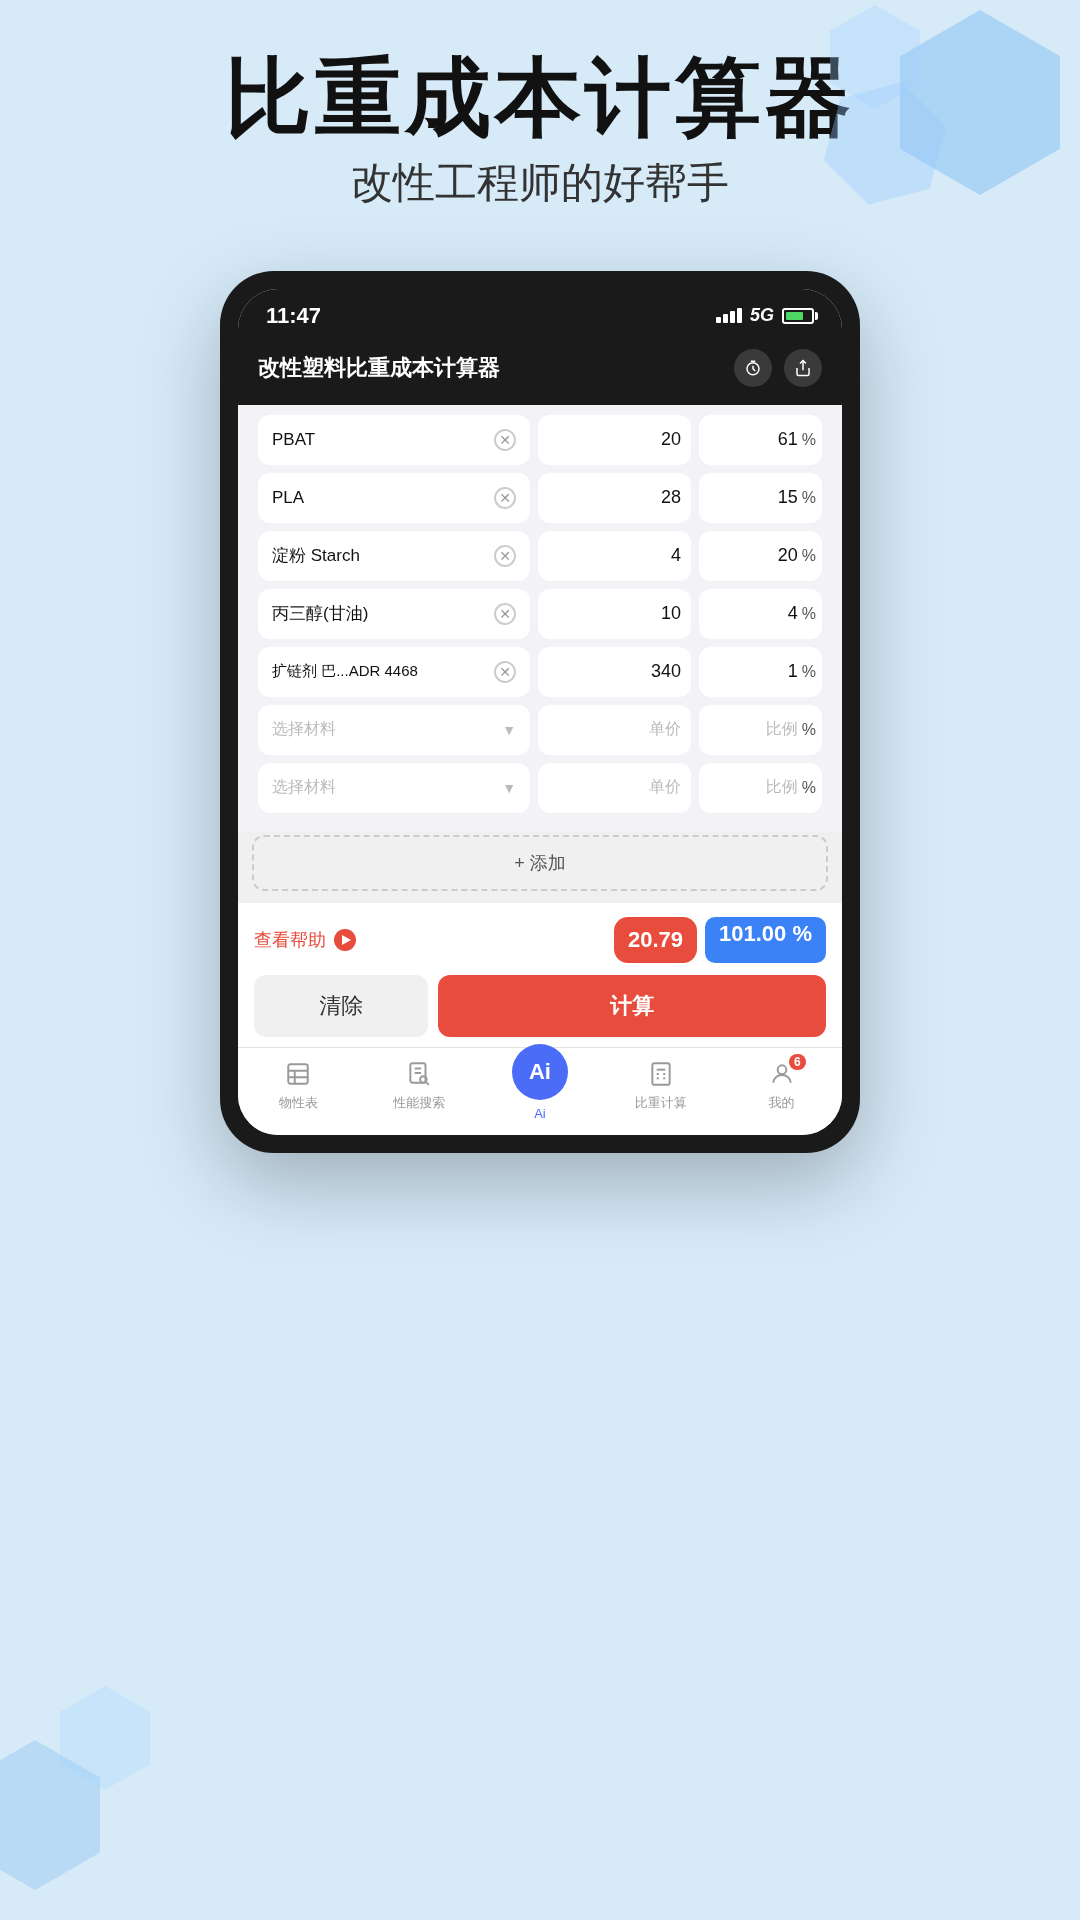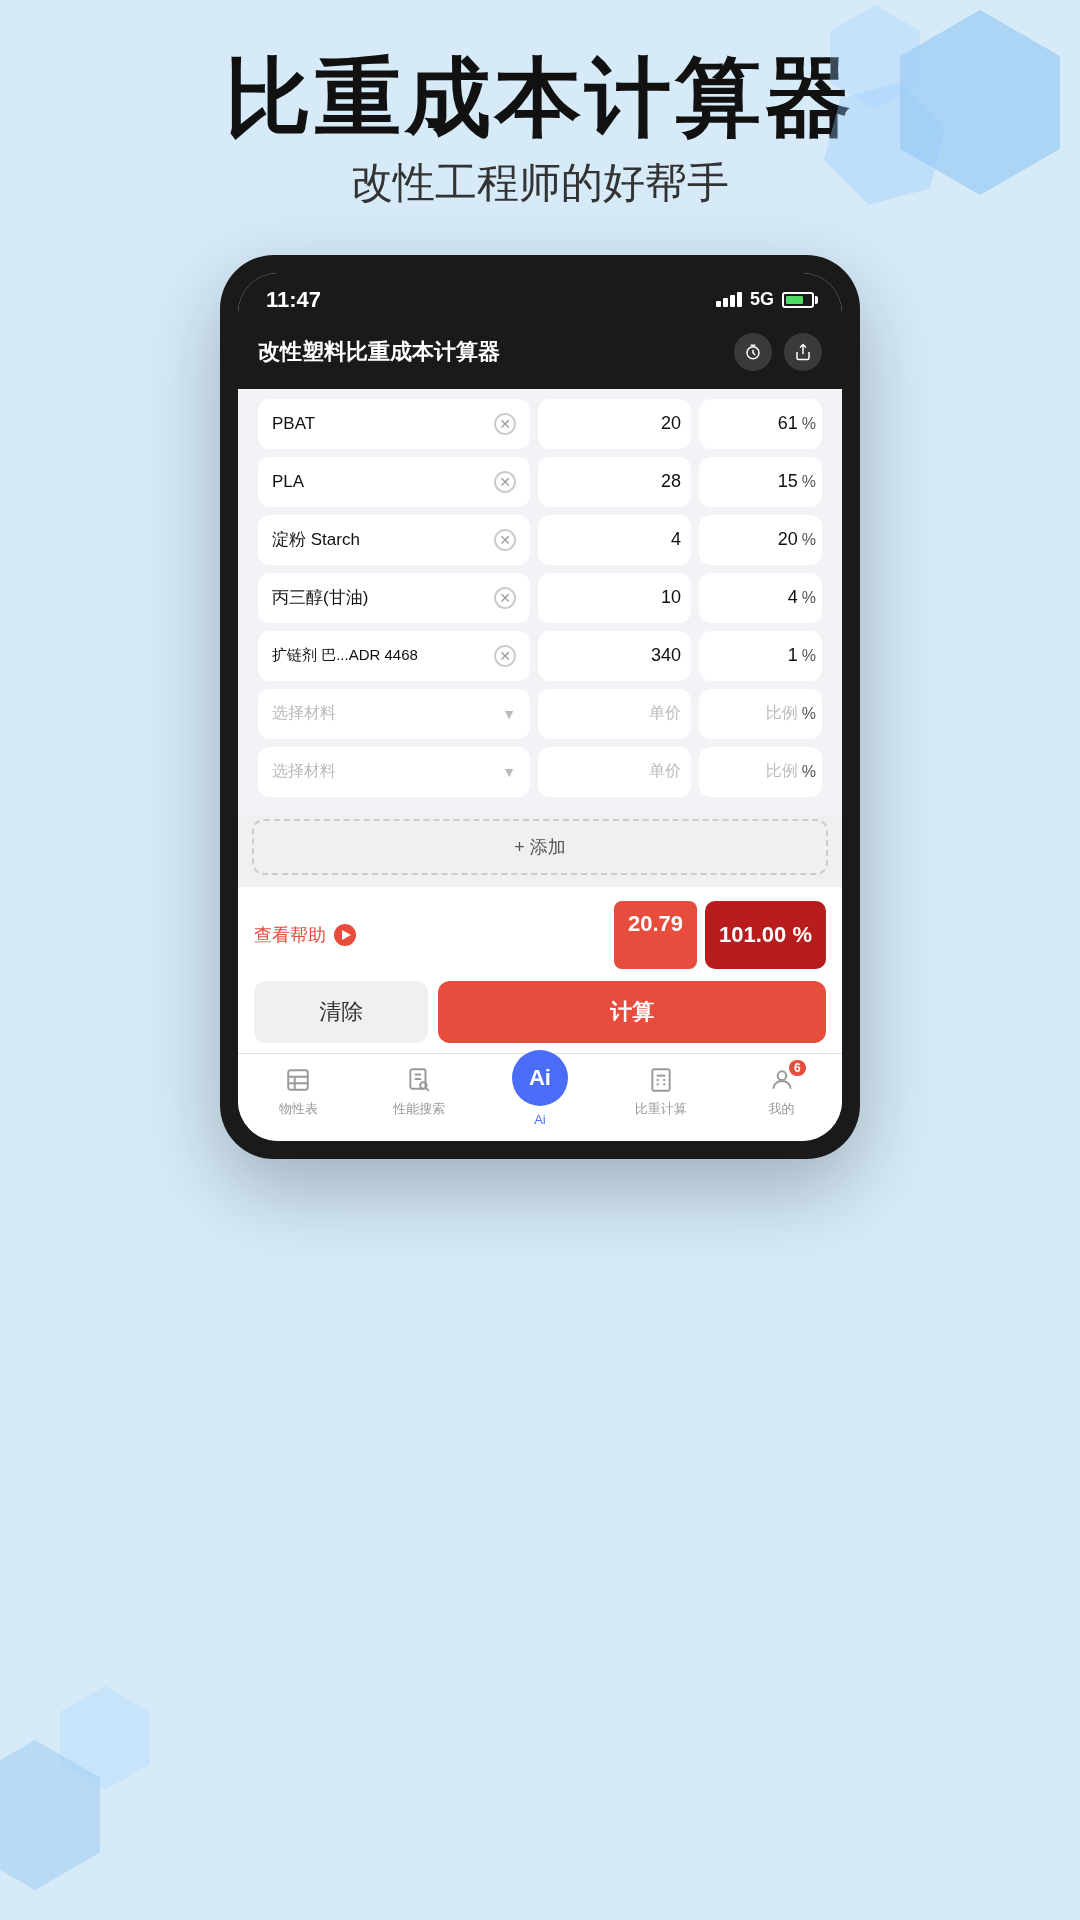--- a/index.html
+++ b/index.html
@@ -54,21 +54,21 @@
       font-size: 42px;
       color: #333;
       margin-top: 10px;
       font-weight: 400;
     }
 
     
     .phone-container {
       display: flex;
       justify-content: center;
-      margin-top: 4px;
+      margin-top: 20px;
     }
     .phone {
       width: 640px;
       background: #1a1a1a;
       border-radius: 54px;
       padding: 18px;
       box-shadow: 0 30px 80px rgba(0,0,0,0.25);
       position: relative;
     }
     .phone-inner {
@@ -108,20 +108,21 @@
       width: 5px;
       border-radius: 1px;
     }
     .bar1 { height: 6px; }
     .bar2 { height: 9px; }
     .bar3 { height: 12px; }
     .bar4 { height: 15px; }
     .status-5g {
       font-size: 18px;
       font-weight: 700;
+      font-style: italic;
     }
     .battery {
       width: 32px;
       height: 16px;
       border: 2px solid white;
       border-radius: 3px;
       position: relative;
       display: flex;
       align-items: center;
       padding: 2px;
@@ -328,31 +329,31 @@
       border-color: transparent transparent transparent white;
       margin-left: 2px;
     }
     .result-boxes {
       display: flex;
       gap: 8px;
     }
     .cost-box {
       flex: 1;
       background: #e74c3c;
-      border-radius: 8px;
+      border-radius: 14px;
       padding: 10px 14px;
       color: white;
       font-size: 22px;
       font-weight: 600;
       text-align: center;
     }
     .ratio-box {
-      background: #b91c1c;
+      background: #3b82f6;
       border-radius: 10px;
-      padding: 21px 14px;
+      padding: 4px 14px;
       color: white;
       font-size: 22px;
       font-weight: 600;
       min-width: 120px;
       text-align: center;
     }
 
     .action-row {
       display: flex;
       gap: 10px;

